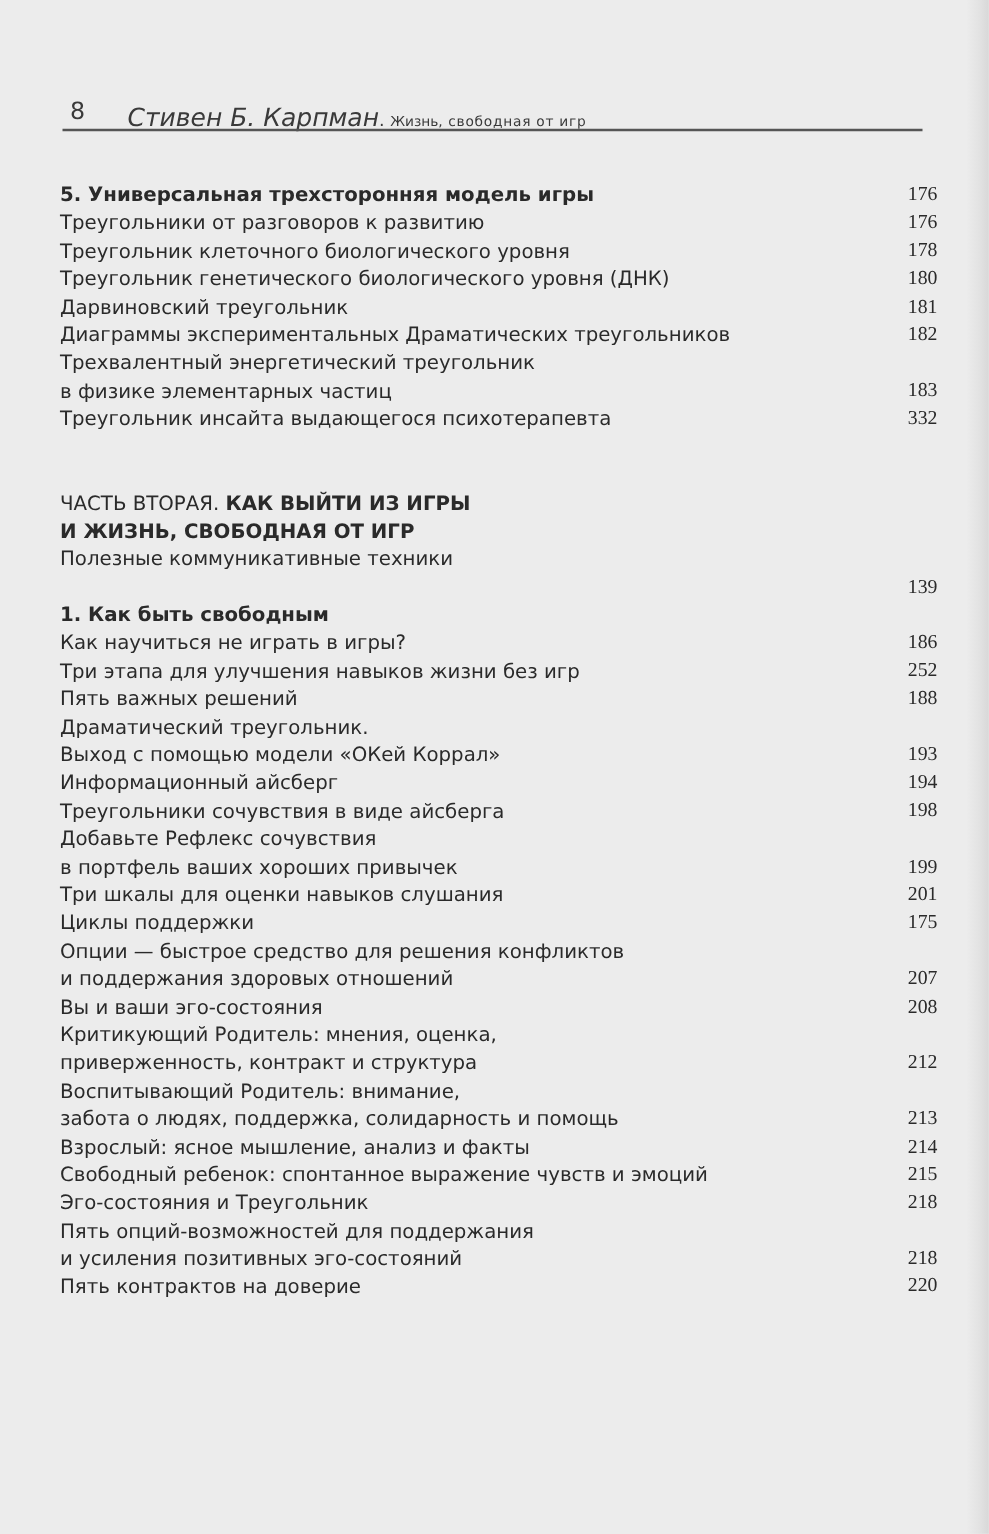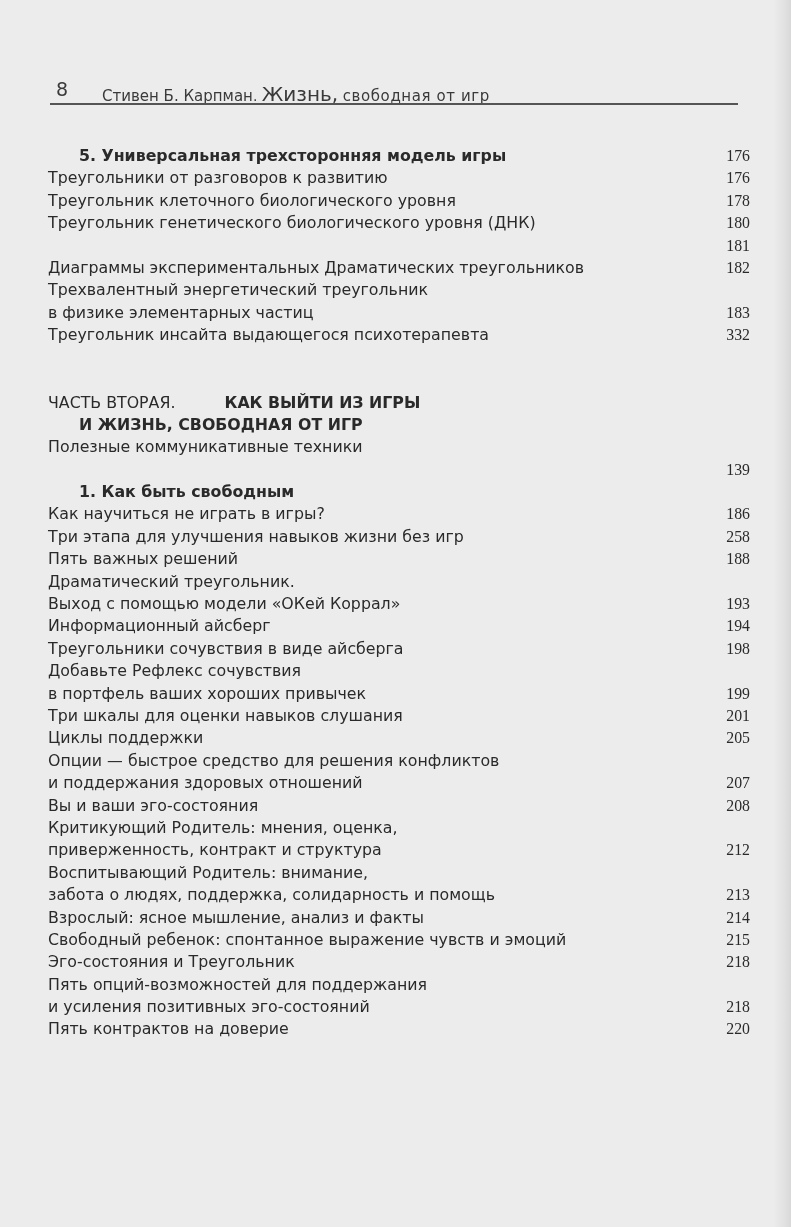--- a/index.html
+++ b/index.html
@@ -18,39 +18,39 @@
     position: absolute; left: 48px; top: 76px; width: 690px; height: 28px;
   }
   .header .pnum {
     position: absolute; left: 8px; top: 2px;
     font-size: 19px; color: #3a3a3a;
   }
   .header .running {
     position: absolute; left: 54px; top: 6px;
     font-size: 14px; color: #3a3a3a; white-space: nowrap;
   }
-  .header .running .author { font-size: 15px; }
-  .header .running .title-first { font-size: 20px; }
-  .header .running .title-rest { font-size: 15px; letter-spacing: 0.6px; }
+  .header .running .author { font-style: italic; font-size: 20px; }
+  .header .running .title-first { font-size: 11px; }
+  .header .running .title-rest { font-size: 11px; letter-spacing: 0.6px; }
   .header-rule {
     position: absolute; left: 50px; top: 103px; width: 688px; height: 1.5px;
     background: #555;
   }
   .toc {
     position: absolute; left: 48px; top: 145px; width: 702px;
   }
   .row {
     position: relative; height: 22.4px; line-height: 22.4px;
     font-size: 15.8px; white-space: nowrap;
   }
   .row .t { position: absolute; left: 0; top: 0; }
   .row .p { position: absolute; right: 0; top: 0; text-align: right; font-family: Liberation Serif, serif; }
-  .row.bold .t { font-weight: bold; margin-left: 31px; }
+  .row.bold .t { font-weight: bold; }
   .row.part .t { font-size: 15.8px; }
-  .row.part .t b { font-weight: bold; margin-left: 44px; }
+  .row.part .t b { font-weight: bold; }
   .gap { height: 45px; }
 </style>
 </head>
 <body>
 
 <div class="page-edge"></div>
 
 <div class="header">
   <span class="pnum">8</span>
   <span class="running">
@@ -72,20 +72,21 @@
       </div>
       <div class="row">
         <span class="t">Треугольник клеточного биологического уровня</span>
         <span class="p">178</span>
       </div>
       <div class="row">
         <span class="t">Треугольник генетического биологического уровня (ДНК)</span>
         <span class="p">180</span>
       </div>
       <div class="row">
+        <span class="t">Дарвиновский треугольник</span>
         <span class="p">181</span>
       </div>
       <div class="row">
         <span class="t">Диаграммы экспериментальных Драматических треугольников</span>
         <span class="p">182</span>
       </div>
       <div class="row">
         <span class="t">Трехвалентный энергетический треугольник</span>
         <span class="p"></span>
       </div>
@@ -119,21 +120,21 @@
       <div class="row bold">
         <span class="t">1. Как быть свободным</span>
         <span class="p"></span>
       </div>
       <div class="row">
         <span class="t">Как научиться не играть в игры?</span>
         <span class="p">186</span>
       </div>
       <div class="row">
         <span class="t">Три этапа для улучшения навыков жизни без игр</span>
-        <span class="p">258</span>
+        <span class="p">252</span>
       </div>
       <div class="row">
         <span class="t">Пять важных решений</span>
         <span class="p">188</span>
       </div>
       <div class="row">
         <span class="t">Драматический треугольник.</span>
         <span class="p"></span>
       </div>
       <div class="row">
@@ -155,21 +156,21 @@
       <div class="row">
         <span class="t">в портфель ваших хороших привычек</span>
         <span class="p">199</span>
       </div>
       <div class="row">
         <span class="t">Три шкалы для оценки навыков слушания</span>
         <span class="p">201</span>
       </div>
       <div class="row">
         <span class="t">Циклы поддержки</span>
-        <span class="p">205</span>
+        <span class="p">175</span>
       </div>
       <div class="row">
         <span class="t">Опции — быстрое средство для решения конфликтов</span>
         <span class="p"></span>
       </div>
       <div class="row">
         <span class="t">и поддержания здоровых отношений</span>
         <span class="p">207</span>
       </div>
       <div class="row">

